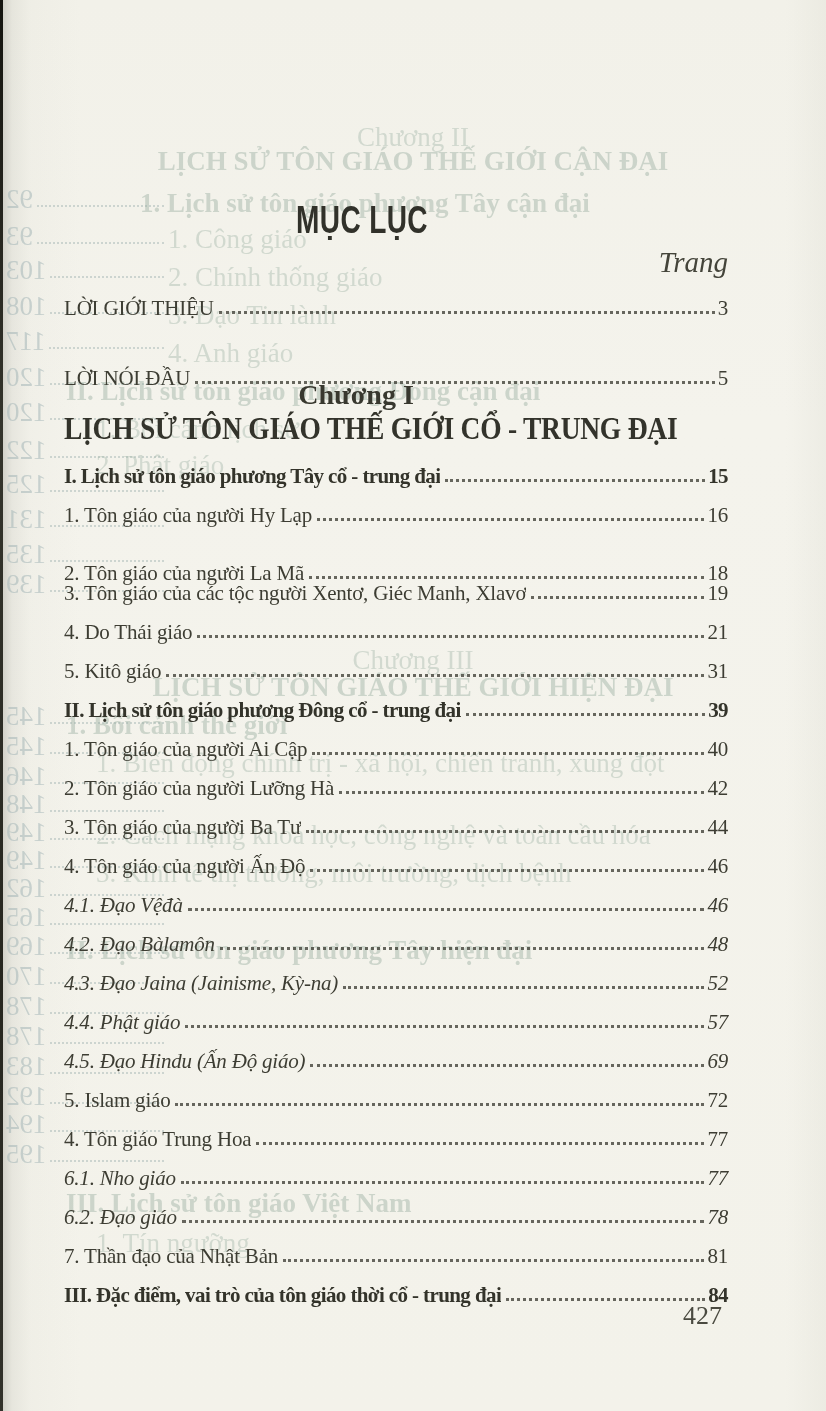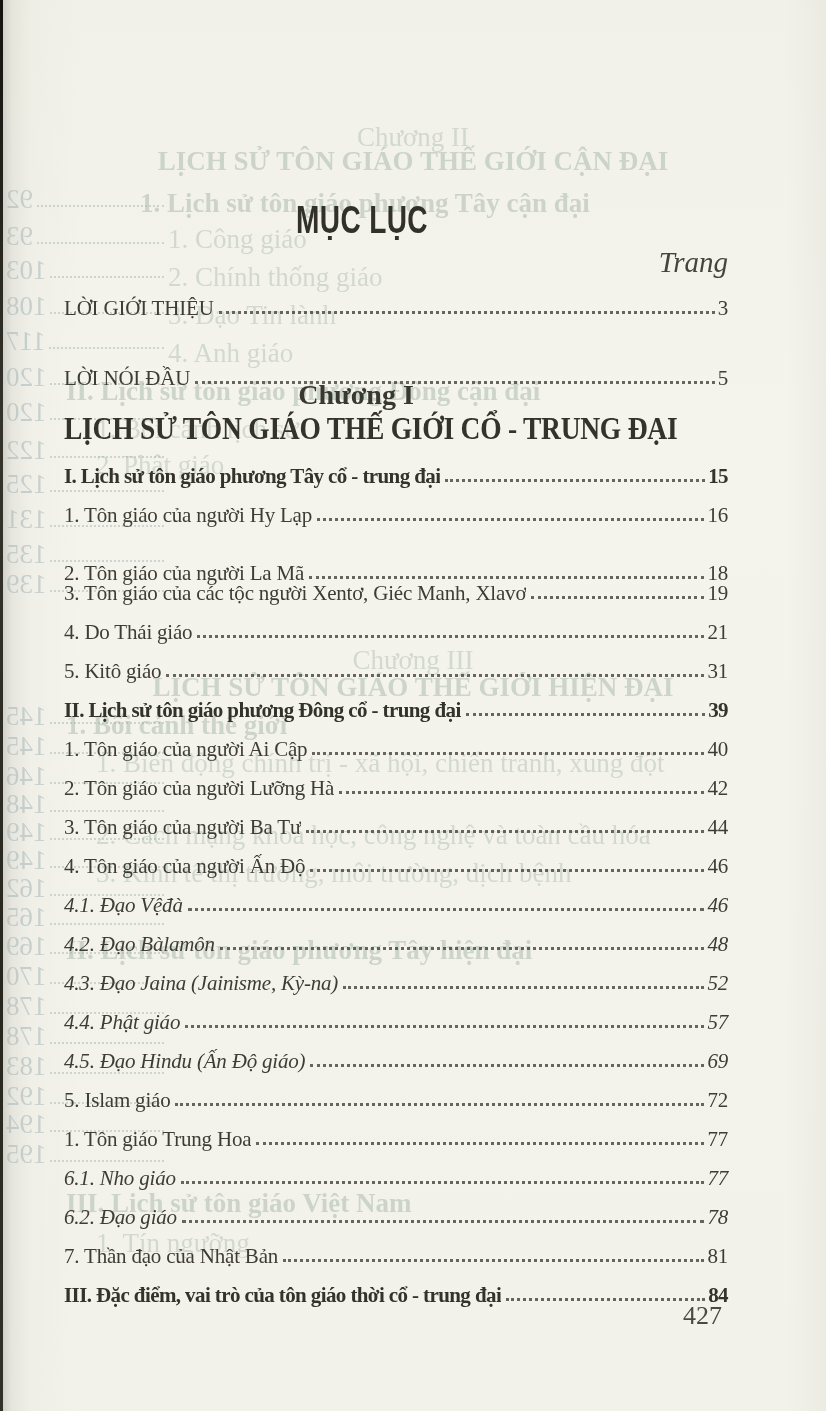--- a/index.html
+++ b/index.html
@@ -286,21 +286,21 @@
         <span class="lbl">4.5. Đạo Hindu (Ấn Độ giáo)</span>
         <span class="dots"></span>
         <span class="num">69</span>
       </div>
       <div class="row" style="top: 1079px;">
         <span class="lbl">5. Islam giáo</span>
         <span class="dots"></span>
         <span class="num">72</span>
       </div>
       <div class="row" style="top: 1118px;">
-        <span class="lbl">1. Tôn giáo Trung Hoa</span>
+        <span class="lbl">4. Tôn giáo Trung Hoa</span>
         <span class="dots"></span>
         <span class="num">77</span>
       </div>
       <div class="row italic" style="top: 1157px;">
         <span class="lbl">6.1. Nho giáo</span>
         <span class="dots"></span>
         <span class="num">77</span>
       </div>
       <div class="row italic" style="top: 1196px;">
         <span class="lbl">6.2. Đạo giáo</span>

